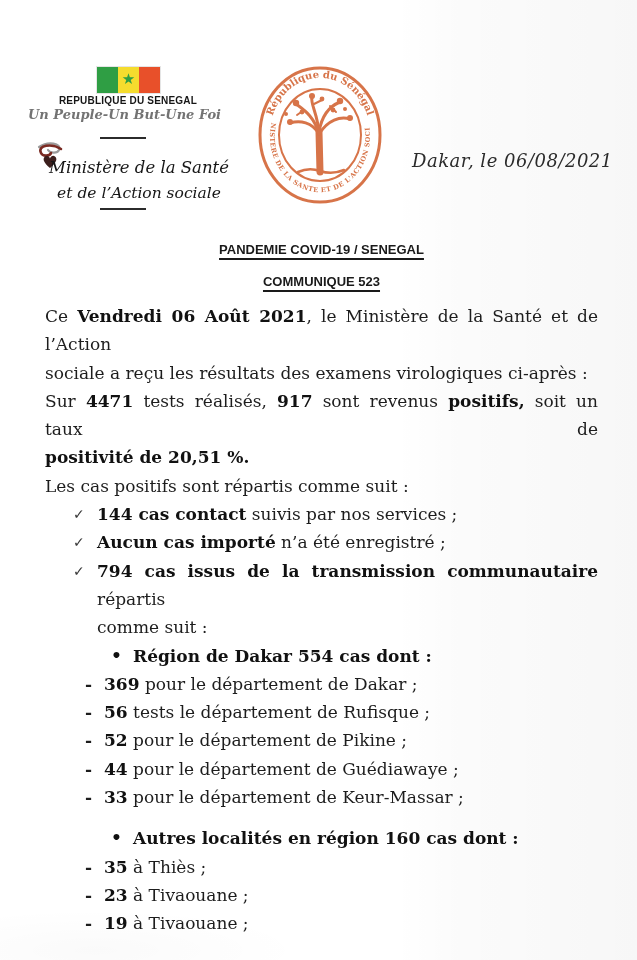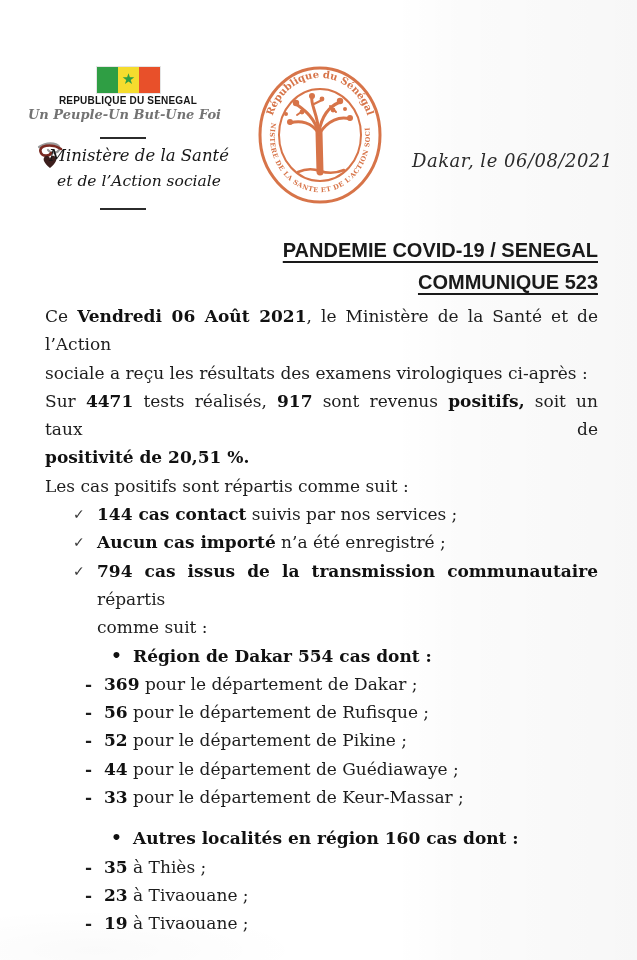--- a/index.html
+++ b/index.html
@@ -24,30 +24,30 @@
   .republic{position:absolute;left:38px;top:95px;width:180px;text-align:center;
             font-family:"Liberation Sans",sans-serif;font-weight:bold;font-size:10px;
             letter-spacing:0.2px;color:#161616;}
   .motto{position:absolute;left:28px;top:107px;width:200px;text-align:left;
          font-style:italic;font-weight:bold;font-size:13px;color:#737373;}
   .rule{position:absolute;border-top:2px solid #2b2b2b;width:46px;left:100px;}
   .rule1{top:137px;} .rule2{top:208px;}
   .ministry-logo{position:absolute;left:32px;top:141px;}
   .ministry{position:absolute;left:48px;top:146px;width:182px;text-align:center;
             font-style:italic;color:#161616;}
-  .ministry .l1{font-size:16.5px;line-height:20px;}
+  .ministry .l1{font-size:16.5px;line-height:20px;margin-top:12px;}
   .ministry .l2{font-size:15.5px;line-height:20px;margin-top:5px;}
   
   .stamp{position:absolute;left:252px;top:60px;}
   .dateline{position:absolute;left:412px;top:150px;font-style:italic;font-size:18px;
             letter-spacing:0.5px;color:#2b2b2b;}
   
   .content{position:absolute;left:45px;top:238px;width:553px;font-size:17px;}
-  .doc-title{text-align:right;line-height:24px;margin-bottom:8px;
-             font-family:"Liberation Sans",sans-serif;font-weight:bold;font-size:20px;color:#1a1a1a;}
+  .doc-title{text-align:center;line-height:24px;margin-bottom:8px;
+             font-family:"Liberation Sans",sans-serif;font-weight:bold;font-size:13px;color:#1a1a1a;}
   .doc-title .u{text-decoration:underline;text-decoration-thickness:2px;text-underline-offset:4px;}
   .line{position:relative;line-height:28.3px;}
   .just{text-align:justify;text-align-last:justify;}
   b,.b{font-weight:bold;color:#111;margin-top:33px;}
   .check-item{padding-left:52px;}
   .check{position:absolute;left:28px;top:0;font-family:"DejaVu Sans",sans-serif;
          font-size:14px;color:#3a3a3a;}
   .bullet-line{padding-left:88px;font-weight:bold;color:#111;}
   .bullet{position:absolute;left:66px;top:-1px;}
   .dash-item{padding-left:59px;}
@@ -139,21 +139,21 @@
     <div class="line"><span>Les cas positifs sont répartis comme suit :</span></div>
 
     <div class="line check-item"><span class="check">✓</span><b>144 cas contact</b><span> suivis par nos services ;</span></div>
     <div class="line check-item"><span class="check">✓</span><b>Aucun cas importé</b><span> n’a été enregistré ;</span></div>
     <div class="line check-item just"><span class="check">✓</span><b>794 cas issus de la transmission communautaire</b><span> répartis</span></div>
     <div class="line check-item"><span>comme suit :</span></div>
 
     <div class="line bullet-line"><span class="bullet">•</span><span>Région de Dakar 554 cas dont :</span></div>
 
     <div class="line dash-item"><span class="dash">-</span><b>369</b><span> pour le département de Dakar ;</span></div>
-    <div class="line dash-item"><span class="dash">-</span><b>56</b><span> pour le département de Rufisque ;</span></div>
+    <div class="line dash-item"><span class="dash">-</span><b>56</b><span> tests le département de Rufisque ;</span></div>
     <div class="line dash-item"><span class="dash">-</span><b>52</b><span> pour le département de Pikine ;</span></div>
     <div class="line dash-item"><span class="dash">-</span><b>44</b><span> pour le département de Guédiawaye ;</span></div>
     <div class="line dash-item"><span class="dash">-</span><b>33</b><span> pour le département de Keur-Massar ;</span></div>
 
     <div class="line bullet-line gap-before"><span class="bullet">•</span><span>Autres localités en région 160 cas dont :</span></div>
 
     <div class="line dash-item"><span class="dash">-</span><b>35</b><span> à Thiès ;</span></div>
     <div class="line dash-item"><span class="dash">-</span><b>23</b><span> à Tivaouane ;</span></div>
     <div class="line dash-item"><span class="dash">-</span><b>19</b><span> à Tivaouane ;</span></div>
   </div>

